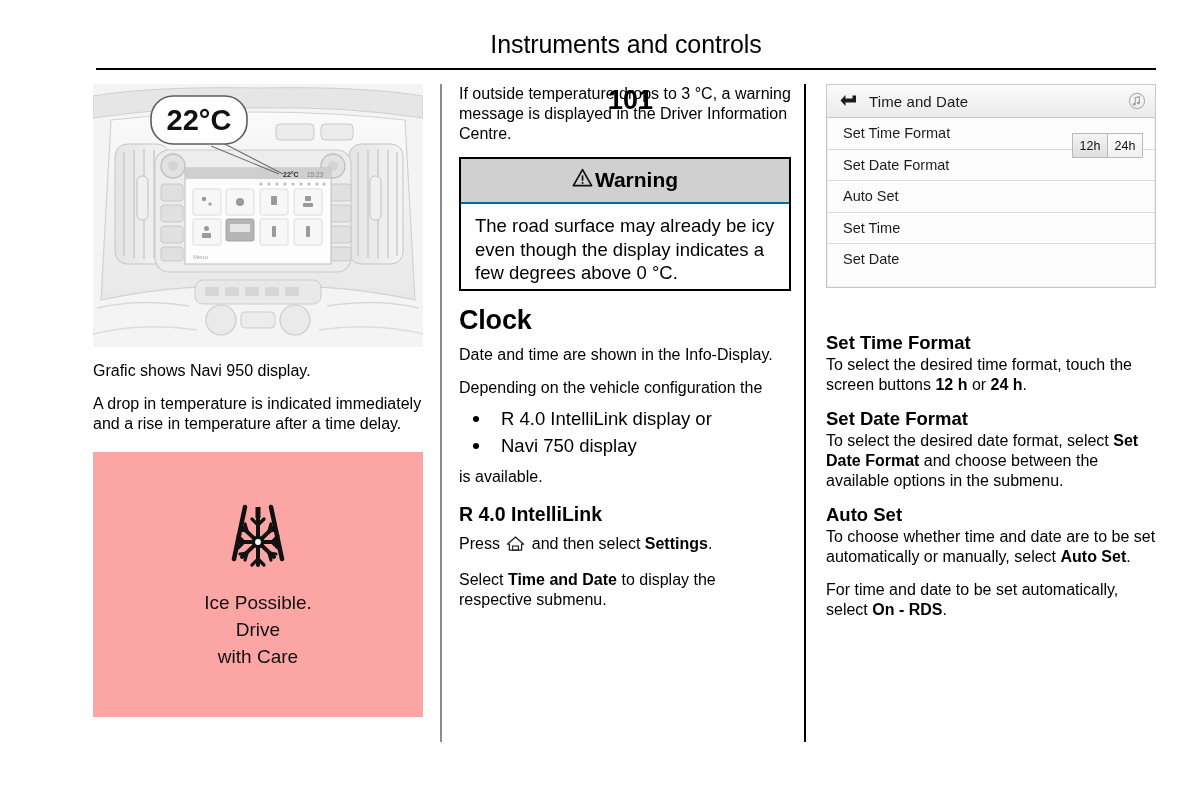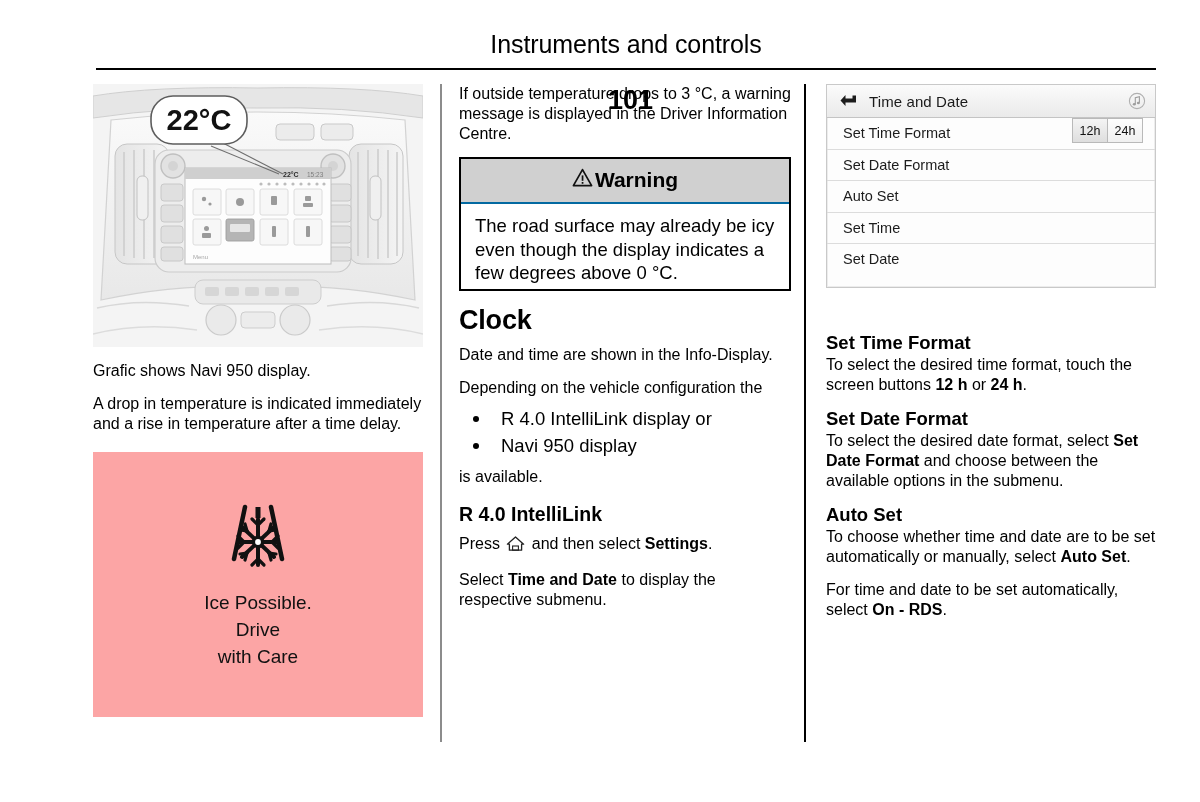--- a/index.html
+++ b/index.html
@@ -217,21 +217,21 @@
     border-bottom: 1px solid #dcdcdc;
   }
   .td-row:last-child { border-bottom: none; }
   .td-row-label {
     font-size: 14.5px;
     color: #1c1c1c;
   }
   .td-toggle {
     position: absolute;
     right: 12px;
-    top: 0;
+    top: 15px;
     display: flex;
   }
   .td-btn {
     width: 34px;
     height: 23px;
     font-size: 12.5px;
     display: flex;
     align-items: center;
     justify-content: center;
     border: 1px solid #b9b9b9;
@@ -454,21 +454,21 @@
     </div>
     <div class="warning-body">The road surface may already be icy even though the display indicates a few degrees above 0 °C.</div>
   </div>
 
   <h2 class="sect">Clock</h2>
   <p class="body">Date and time are shown in the Info-Display.</p>
   <p class="body tight">Depending on the vehicle configuration the</p>
 
   <ul class="bullets">
     <li>R 4.0 IntelliLink display or</li>
-    <li>Navi 950 display</li>
+    <li>Navi 750 display</li>
   </ul>
 
   <p class="body">is available.</p>
 
   <h3 class="subsect">R 4.0 IntelliLink</h3>
 
   <p class="body">
     <span>Press</span>
     <span class="home-glyph">
       <svg width="19" height="17" viewBox="0 0 19 17" xmlns="http://www.w3.org/2000/svg">

